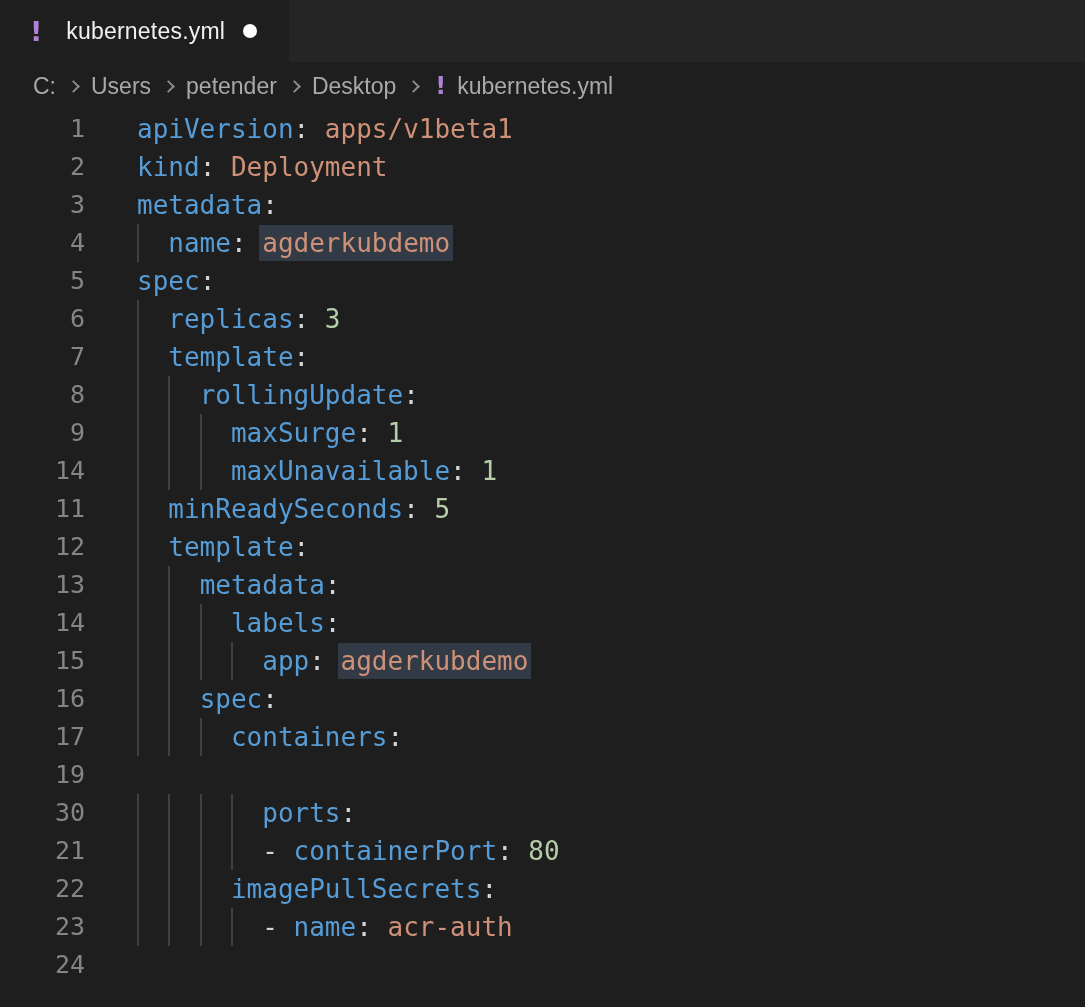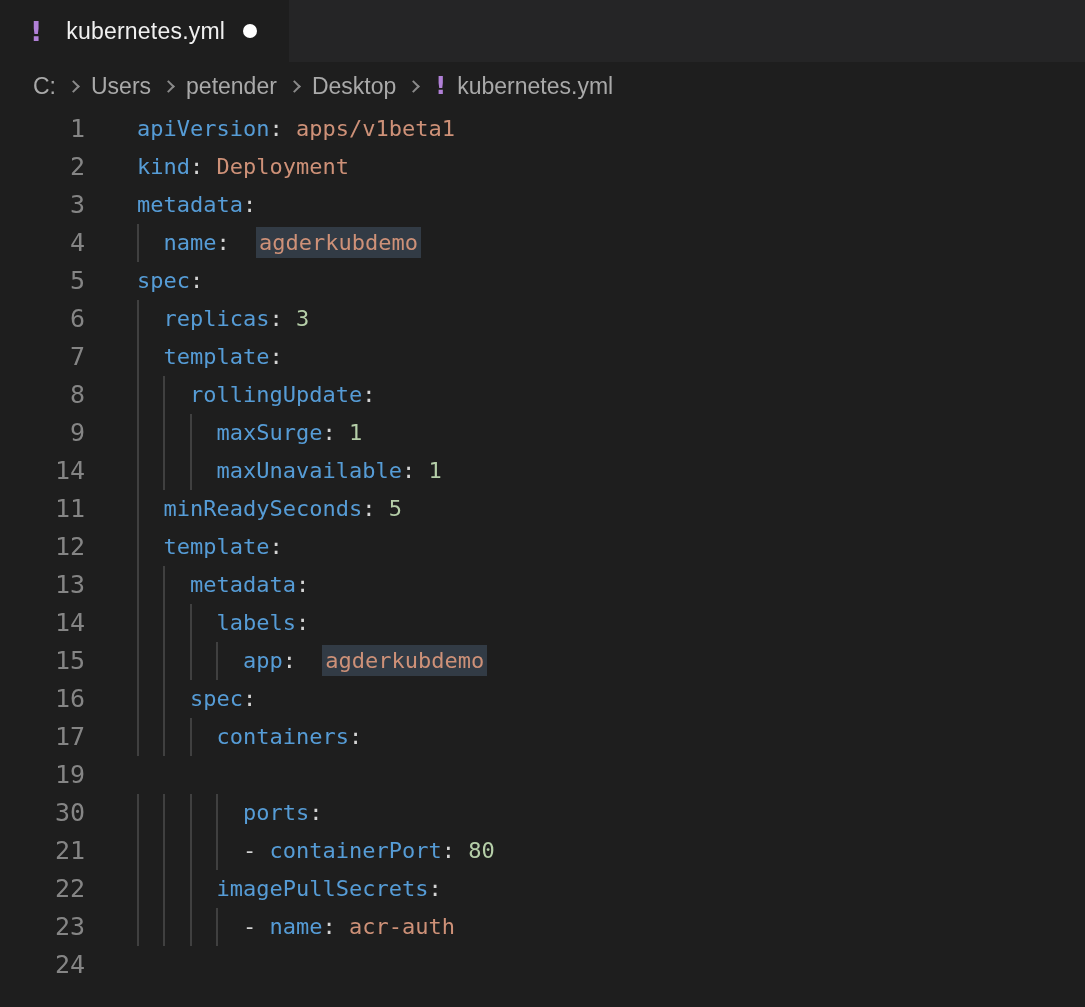--- a/index.html
+++ b/index.html
@@ -29,29 +29,29 @@
           transform:rotate(45deg);flex:none;margin:0 2px;}
   .bc-icon{color:var(--icon);font-weight:700;font-size:24px;margin-left:4px;
            font-family:"DejaVu Sans",sans-serif;}
 
   
   .editor{height:897px;background:var(--editor-bg);overflow:hidden;
           font-family:"DejaVu Sans Mono",monospace;}
   .line{display:flex;height:38px;line-height:38px;}
   .gutter{flex:none;width:85px;text-align:right;color:var(--line-number);font-size:25px;
           font-family:"DejaVu Sans Mono",monospace;}
-  .code{margin-left:52px;white-space:pre;font-size:22px;position:relative;color:var(--punct);
+  .code{margin-left:52px;white-space:pre;font-size:26px;position:relative;color:var(--punct);
         font-family:"DejaVu Sans Mono",monospace;}
   .guides{position:absolute;left:0;top:0;bottom:0;
           background:repeating-linear-gradient(90deg,var(--guide) 0,var(--guide) 2px,transparent 2px,transparent 2ch);}
   .tk-k{color:var(--key);}
   .tk-v{color:var(--value);}
   .tk-n{color:var(--number);}
   .tk-p{color:var(--punct);}
-  .tk-hl{color:var(--value);background:var(--highlight-bg);box-shadow:0 0 0 3px var(--highlight-bg);margin-left:16px;}
+  .tk-hl{color:var(--value);background:var(--highlight-bg);box-shadow:0 0 0 3px var(--highlight-bg);}
 </style>
 </head>
 <body>
 
 <div class="app">
 
   <div class="tabbar">
     <div class="tab">
       <span class="tab-icon">!</span>
       <span class="tab-label">kubernetes.yml</span>

